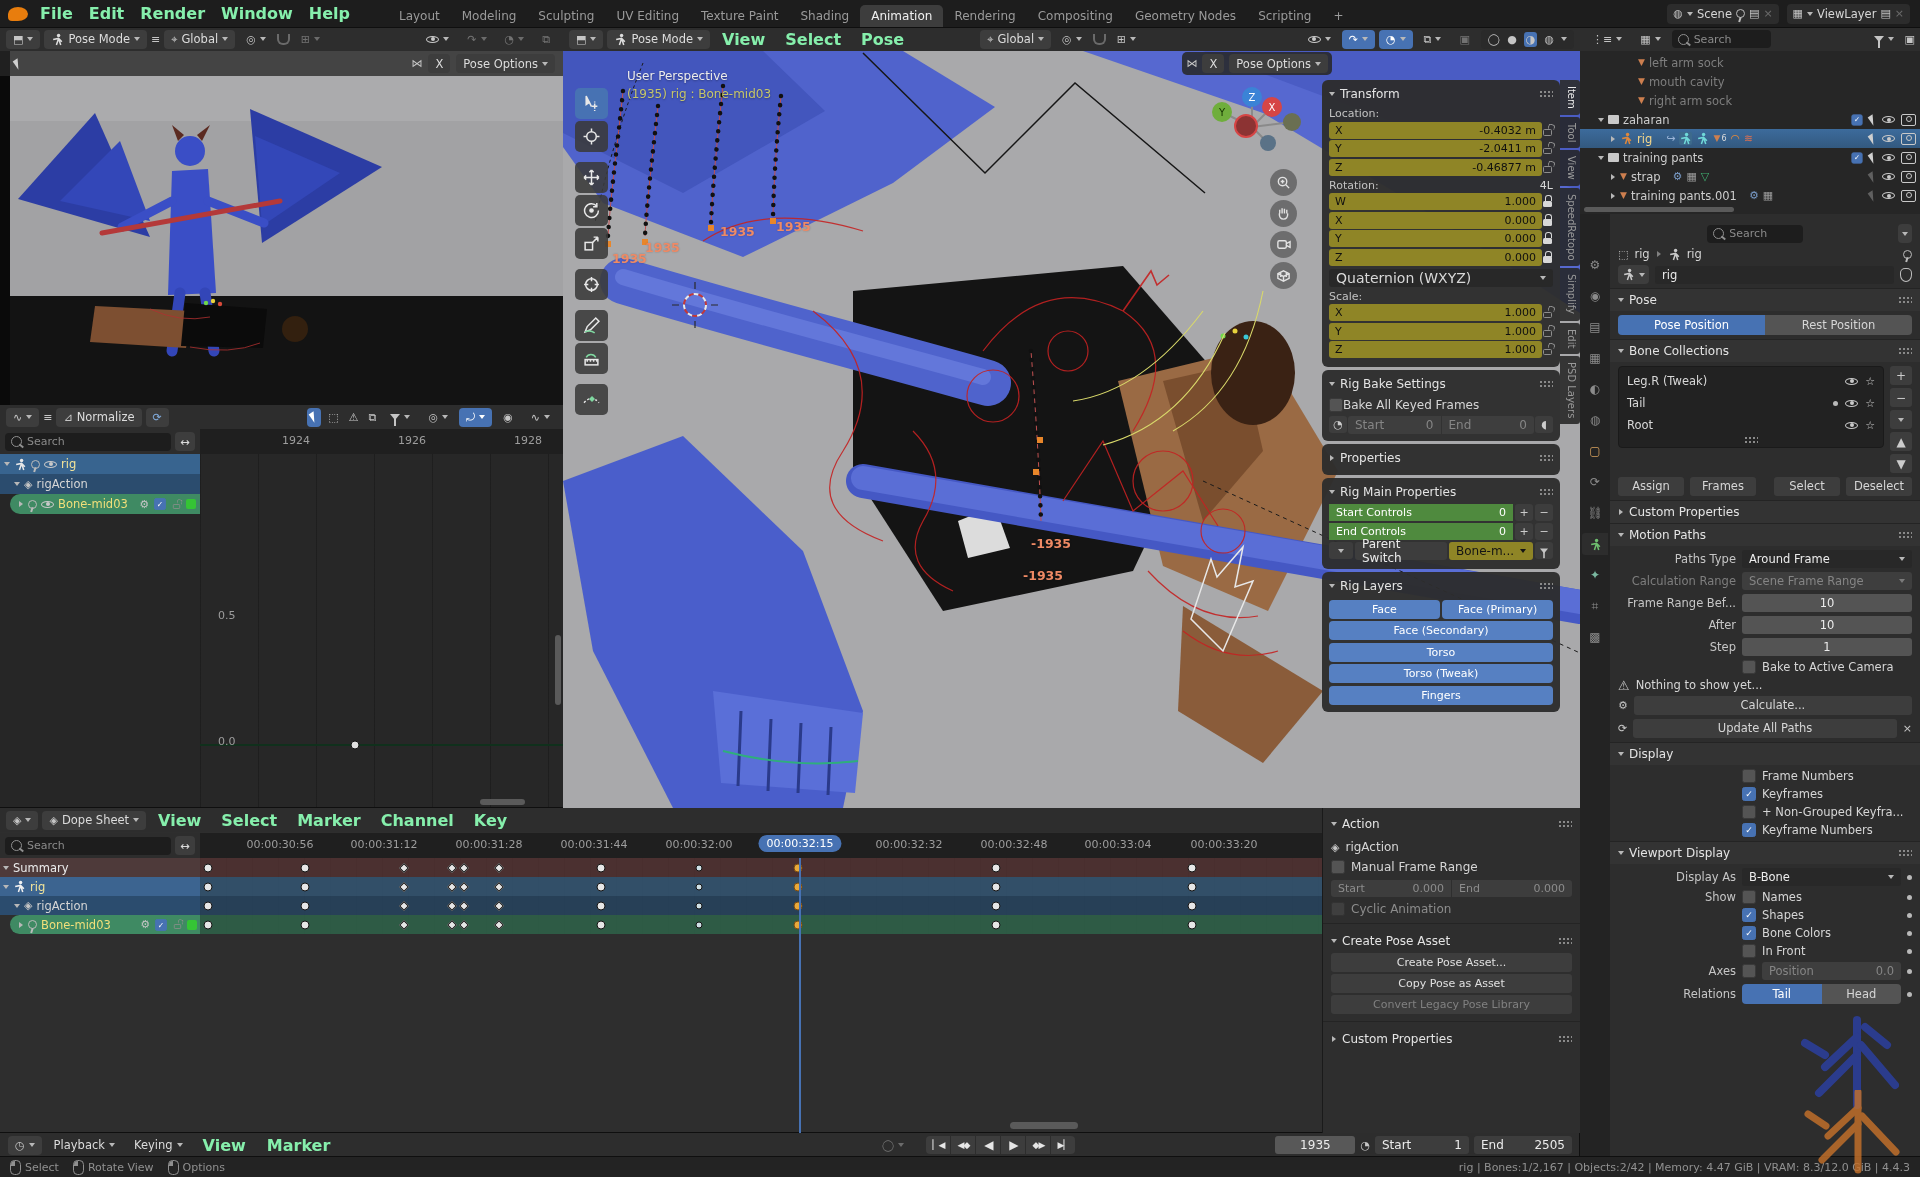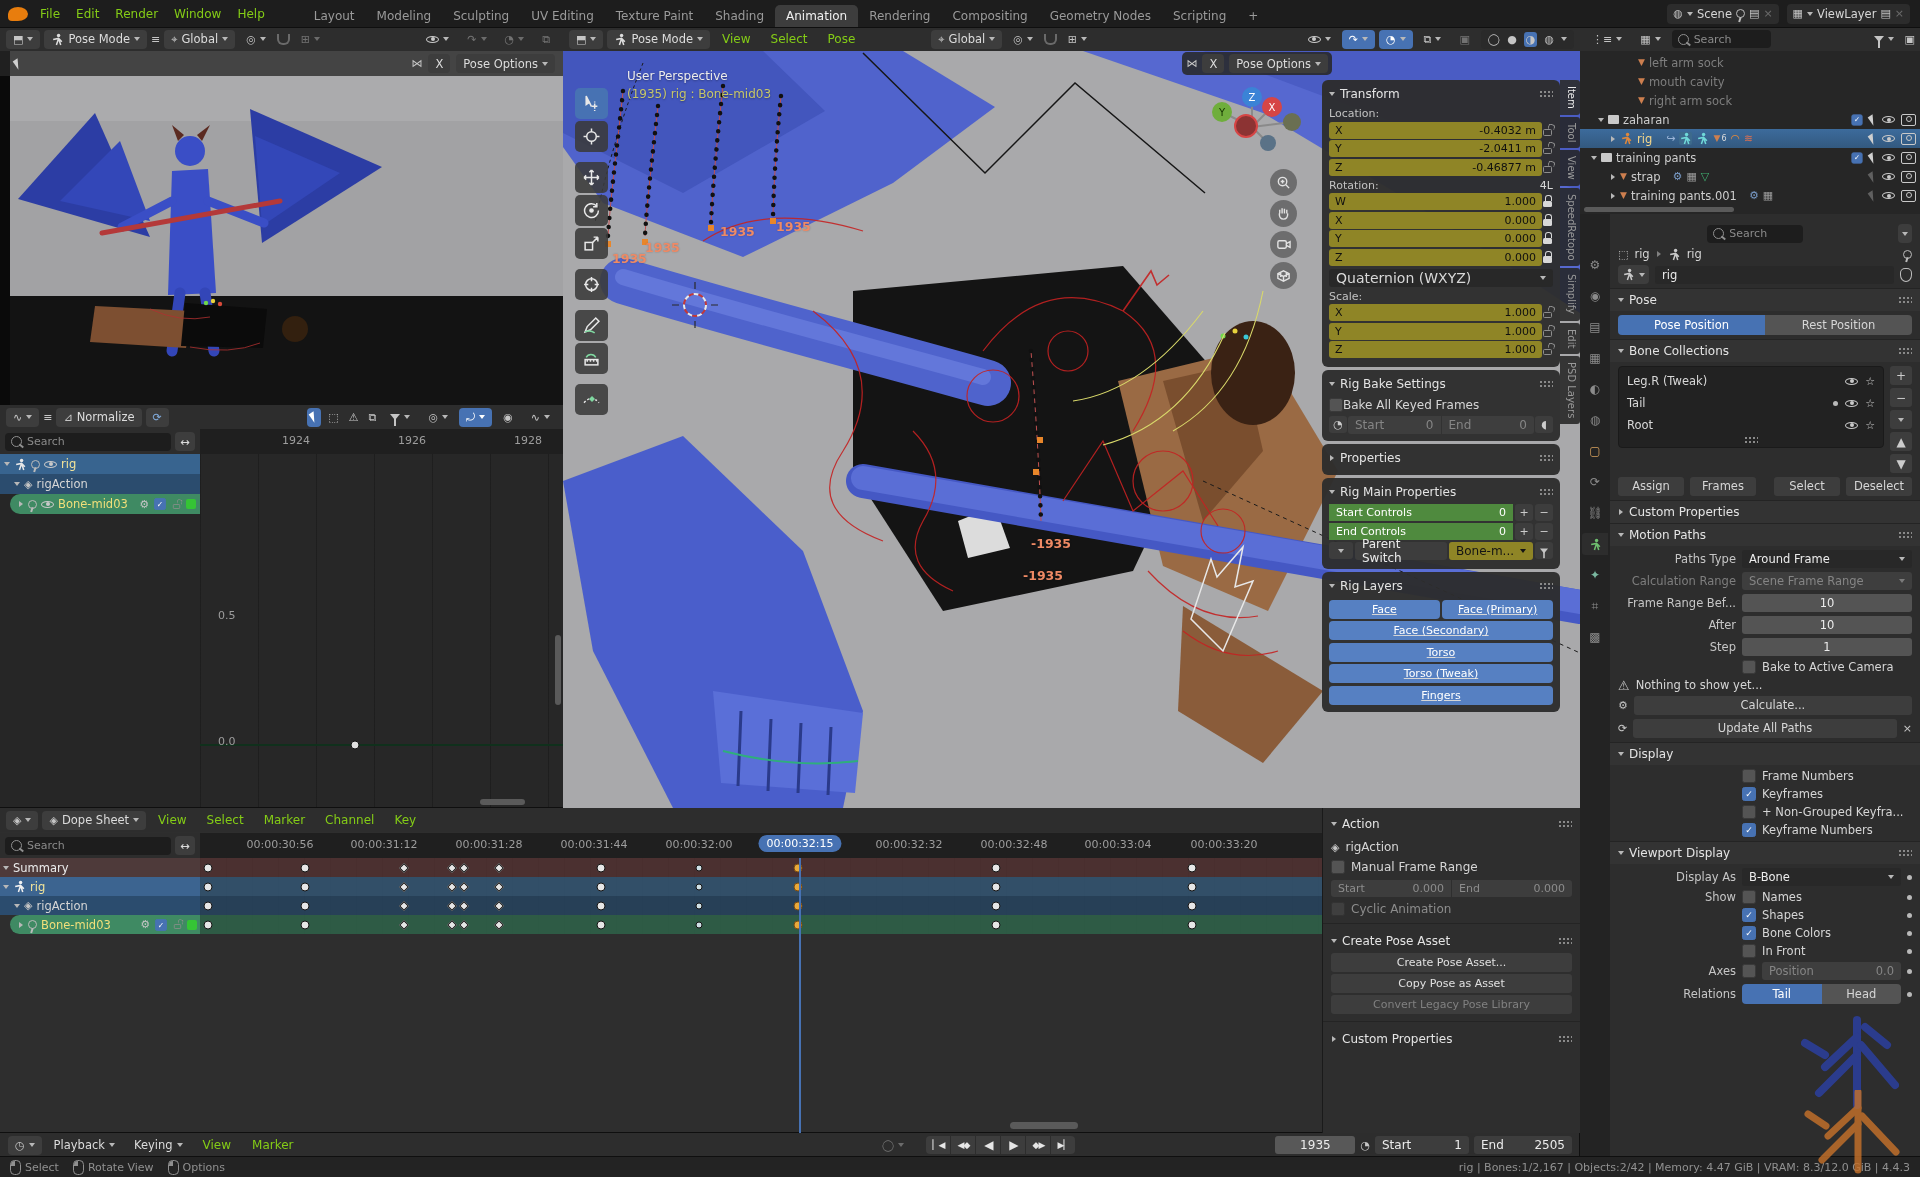--- a/index.html
+++ b/index.html
@@ -4,21 +4,21 @@
 <style>
   html,body{margin:0;padding:0;background:#000;}
   .app{position:relative;width:1920px;height:1177px;background:#161616;font-family:"DejaVu Sans","Liberation Sans",sans-serif;font-size:12px;color:#d6d6d6;overflow:hidden;user-select:none;}
   .area{position:absolute;box-shadow:0 0 0 1px #0f0f0f;}
   .row{display:flex;align-items:center;}
   .grow{flex:1;}
   .chip{display:inline-flex;align-items:center;gap:4px;background:#3d3d3d;border-radius:4px;padding:0 7px;height:19px;font-size:11.5px;color:#dcdcdc;}
   .chip.flat{background:transparent;}
   .chip.dis{opacity:.45;}
   .chip.blue{background:#4772b3;color:#fff;}
-  .menu-item{padding:0 8px;color:#84cc16;font-size:12px;height:100%;display:flex;align-items:center;}
+  .menu-item{padding:0 8px;color:#86efac;font-size:16px;height:100%;display:flex;align-items:center;font-weight:bold;}
   .car{width:0;height:0;border-left:3.5px solid transparent;border-right:3.5px solid transparent;border-top:4px solid #b8b8b8;display:inline-block;}
   .car.r{transform:rotate(-90deg);}
   .dots{width:14px;height:8px;background-image:radial-gradient(#8a8a8a 1px,transparent 1.2px);background-size:4px 4px;}
   
   .ey{width:13px;height:13px;position:relative;display:inline-block;flex:none;}
   .ey::before{content:"";position:absolute;left:0;right:0;top:3px;bottom:3px;border:1px solid #c9c9c9;border-radius:50%;}
   .ey::after{content:"";position:absolute;left:4.5px;top:4.5px;width:4px;height:4px;background:#c9c9c9;border-radius:50%;}
   .cm{width:13px;height:10px;border:1px solid #c9c9c9;border-radius:2px;position:relative;flex:none;}
   .cm::before{content:"";position:absolute;left:3.5px;top:1.5px;width:4px;height:4px;border:1px solid #c9c9c9;border-radius:50%;}
   .cu{width:0;height:0;border-top:10px solid #cfcfcf;border-right:6px solid transparent;transform:rotate(-35deg);display:inline-block;flex:none;}
@@ -80,21 +80,21 @@
   .np-lbl{font-size:11px;color:#c2c2c2;margin:3px 0 1px;}
   .tv{display:flex;align-items:center;margin:1.5px 0;}
   .tvf{flex:1;display:flex;height:17px;background:#8f8526;border-radius:3px;align-items:center;padding:0 6px;color:#101010;font-size:11px;}
   .tvf .ax{width:26px;}
   .tvf .vv{flex:1;text-align:right;}
   .selrow{height:18px;background:#282828;border-radius:3px;display:flex;align-items:center;padding:0 7px;font-size:14px;color:#d8d8d8;margin:3px 0;}
   .grnrow{display:flex;align-items:center;margin:2px 0;gap:2px;}
   .grnf{flex:1;display:flex;height:17px;background:#4f8a3e;border-radius:0;align-items:center;padding:0 7px;color:#fff;font-size:11px;}
   .sqbtn{width:18px;height:17px;background:#3d3d3d;border-radius:3px;display:flex;align-items:center;justify-content:center;color:#ccc;font-size:11px;}
   .rl-grid{display:flex;flex-direction:column;gap:2.5px;margin-top:4px;}
-  .rl-row{display:flex;gap:2.5px;text-decoration:underline;}
+  .rl-row{display:flex;gap:2.5px;}
   .rl-btn{flex:1;background:#5680c2;color:#fff;border-radius:4px;height:19px;line-height:19px;text-align:center;font-size:11px;}
   .vtabs{position:absolute;right:0;top:53px;width:20px;display:flex;flex-direction:column;gap:2px;z-index:9;}
   .vtab{writing-mode:vertical-rl;font-size:10px;color:#9a9a9a;background:#242424e0;padding:6px 3px;border-radius:0 3px 3px 0;}
   .vtab.active{background:#2d2d2de8;color:#ececec;}
   
   .graph{left:0;top:405px;width:563px;height:403px;background:#262626;}
   .gsearch{position:absolute;left:0;top:24px;width:200px;height:25px;background:#2d2d2d;display:flex;align-items:center;gap:4px;padding:0 5px;box-sizing:border-box;z-index:3;}
   .searchbox{flex:1;display:flex;align-items:center;gap:5px;background:#1d1d1d;border-radius:4px;height:18px;padding:0 6px;color:#8a8a8a;font-size:11px;}
   .gruler{position:absolute;left:200px;top:24px;right:0;height:25px;background:#1f1f1f;z-index:2;}
   .rlabel{position:absolute;top:5px;transform:translateX(-50%);font-size:11px;color:#9d9d9d;}
@@ -1161,21 +1161,21 @@
           <span class="glyph" style="color:#cd7f4f;font-size:9px">▼</span>
             <span style="font-size:8px;color:#ddd;margin-left:-3px">6</span>
           <span class="glyph" style="color:#e0883c">◠</span>
           <span class="glyph" style="color:#e07050">≋</span>
           <div class="right">
               <span class="cu"></span>
               <span class="ey"></span>
               <span class="cm"></span>
             </div>
         </div>
-        <div class="orow" style="padding-left:11px">
+        <div class="orow" style="padding-left:18px">
           <span class="car"></span>
             <span class="swatch" style="background:#c9c9c9;width:11px;height:9px;border-radius:1px"></span>
             <span class="nm">training pants</span>
           <div class="right">
               <span class="cb on" style="transform:scale(.8)"></span>
               <span class="cu"></span>
               <span class="ey"></span>
               <span class="cm"></span>
             </div>
         </div>

